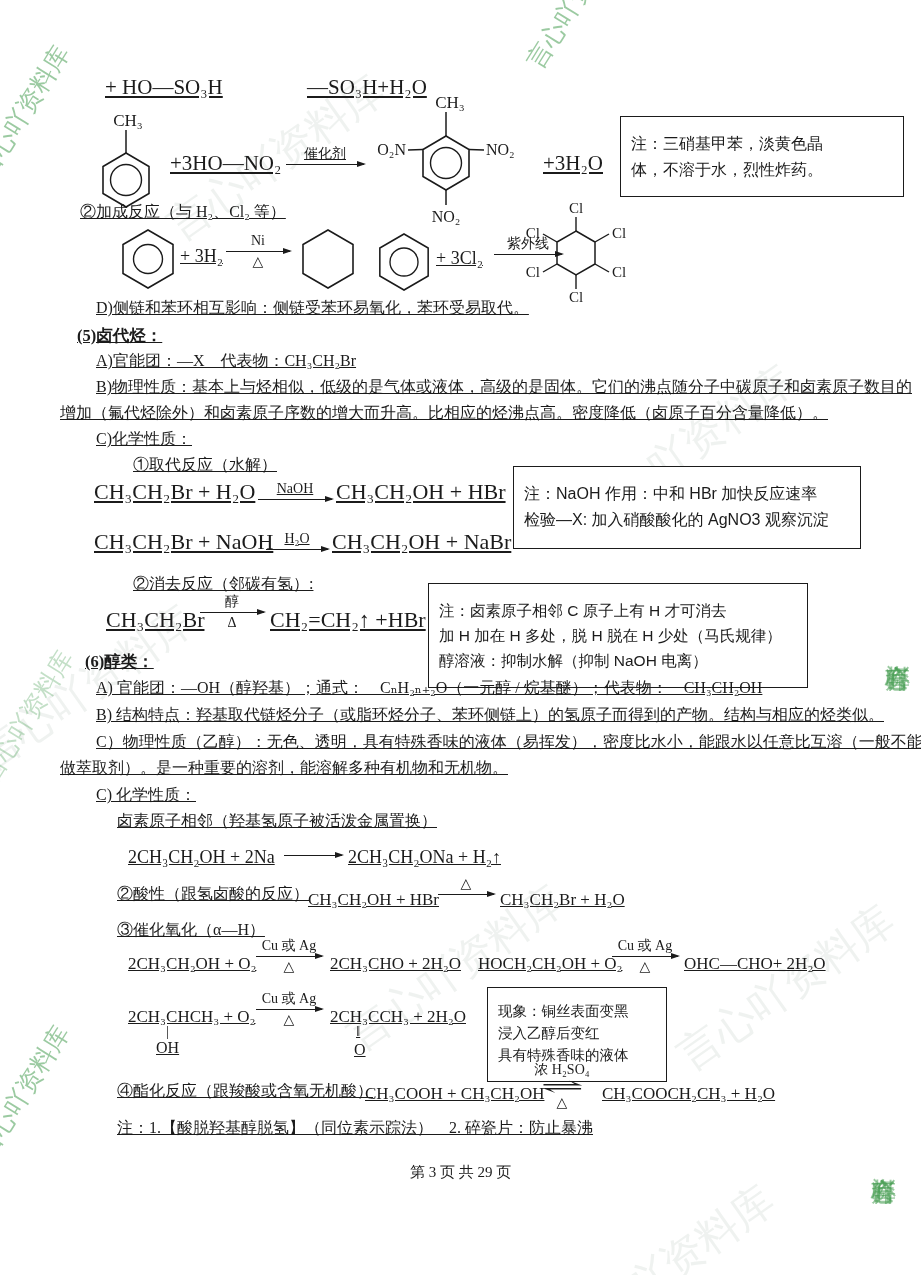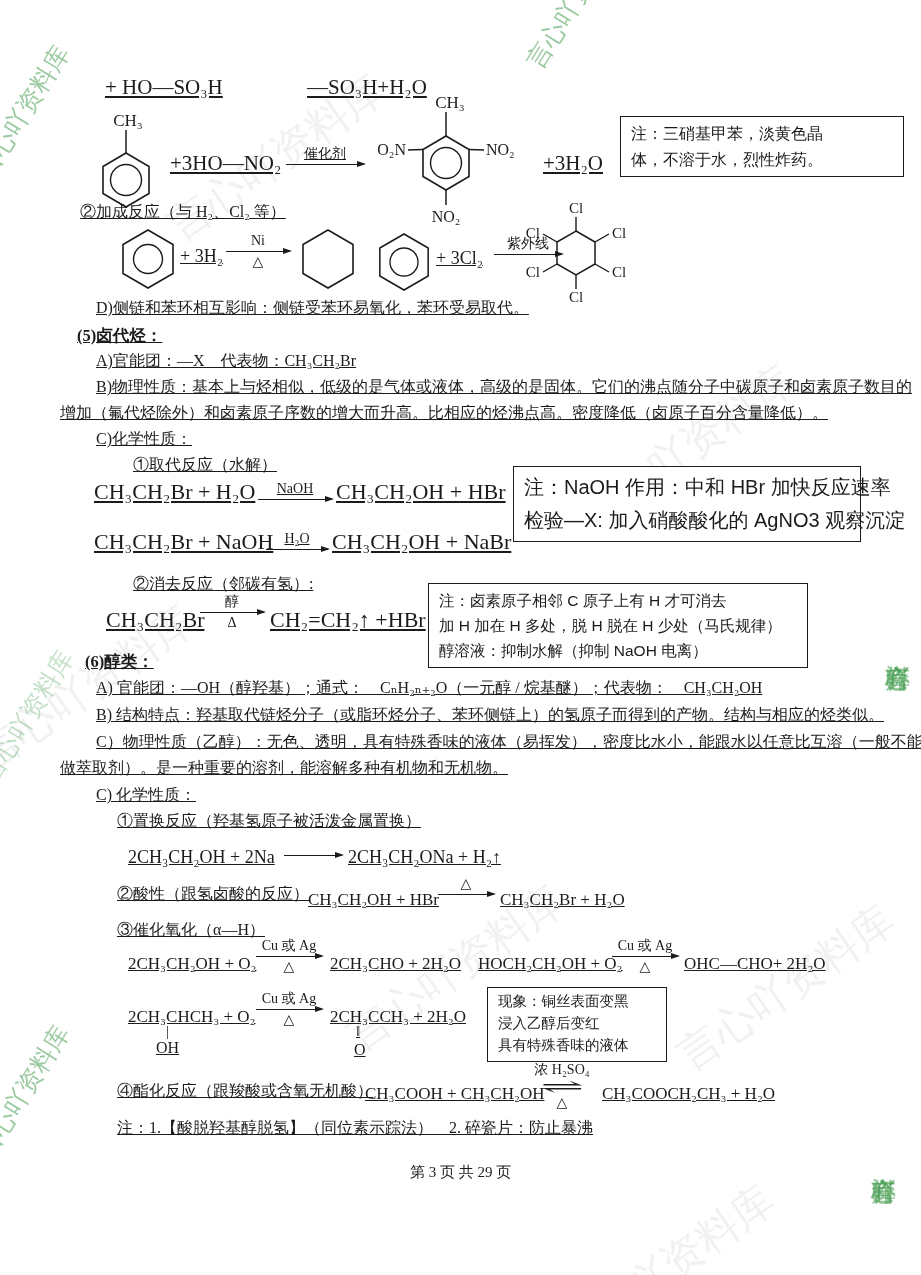--- a/index.html
+++ b/index.html
@@ -5,21 +5,21 @@
   html,body{margin:0;padding:0;background:#ffffff;}
   .page{position:relative;width:921px;height:1275px;background:#ffffff;
         font-family:"Liberation Serif","DejaVu Serif",serif;color:#1b1b1b;overflow:hidden;}
   .t{position:absolute;white-space:nowrap;font-size:16px;line-height:1.3;text-decoration:underline;}
   .f{font-size:21px;}
   .fe{font-size:22px;}
   .f2{font-size:17px;}
   .f3{font-size:18px;}
   .bold{font-weight:bold;}
   .sans{font-family:"Liberation Sans","DejaVu Sans",sans-serif;}
-  .box{position:absolute;border:1.6px solid #1b1b1b;padding:4px 10px;background:#fff;}
+  .box{position:absolute;border:1.6px solid #1b1b1b;padding:14px 10px;background:#fff;}
   .box .bl{white-space:nowrap;}
   .rx{position:absolute;display:flex;flex-direction:column;align-items:center;}
   .rx .lab{font-size:14px;line-height:1.1;white-space:nowrap;}
   .rx .shaft{position:relative;width:100%;height:0;border-top:1.4px solid #1b1b1b;margin:3px 0 2px;}
   .rx .shaft::after{content:"";position:absolute;right:-2px;top:-4.4px;width:0;height:0;
       border-left:9px solid #1b1b1b;border-top:3.6px solid transparent;border-bottom:3.6px solid transparent;}
   .u{text-decoration:underline;}
   .esym{font-size:20px;line-height:0.9;transform:scaleX(2.6);display:inline-block;}
   svg{position:absolute;overflow:visible;}
   svg line,svg polygon,svg circle{stroke:#1b1b1b;fill:none;}
@@ -143,21 +143,21 @@
   <div class="t" style="left:96px;top:429px;">C)化学性质：</div>
   <div class="t" style="left:133px;top:455px;">①取代反应（水解）</div>
 
   <div class="t fe" style="left:94px;top:478px;">CH₃CH₂Br + H₂O</div>
   <div class="rx" style="left:258px;top:481px;width:74px;">
     <span class="lab u">NaOH</span>
     <div class="shaft"></div>
   </div>
   <div class="t fe" style="left:336px;top:478px;">CH₃CH₂OH + HBr</div>
 
-  <div class="box sans" style="left:513px;top:466px;width:326px;line-height:1.65;font-size:20px;">
+  <div class="box sans" style="left:513px;top:466px;width:326px;line-height:1.65;font-size:16px;">
     <div class="bl">注：NaOH 作用：中和 HBr 加快反应速率</div>
     <div class="bl">检验—X: 加入硝酸酸化的 AgNO3 观察沉淀</div>
   </div>
 
   <div class="t fe" style="left:94px;top:528px;">CH₃CH₂Br + NaOH</div>
   <div class="rx" style="left:266px;top:531px;width:62px;">
     <span class="lab u">H₂O</span>
     <div class="shaft"></div>
   </div>
   <div class="t fe" style="left:332px;top:528px;">CH₃CH₂OH + NaBr</div>
@@ -177,21 +177,21 @@
     <div class="bl">加 H 加在 H 多处，脱 H 脱在 H 少处（马氏规律）</div>
     <div class="bl">醇溶液：抑制水解（抑制 NaOH 电离）</div>
   </div>
 
   <div class="t bold" style="left:85px;top:651px;font-size:16.5px;">(6)醇类：</div>
   <div class="t" style="left:96px;top:678px;">A) 官能团：—OH（醇羟基）；通式：　CₙH₂ₙ₊₂O（一元醇 / 烷基醚）；代表物：　CH₃CH₂OH</div>
   <div class="t" style="left:96px;top:705px;">B) 结构特点：羟基取代链烃分子（或脂环烃分子、苯环侧链上）的氢原子而得到的产物。结构与相应的烃类似。</div>
   <div class="t" style="left:96px;top:732px;">C）物理性质（乙醇）：无色、透明，具有特殊香味的液体（易挥发），密度比水小，能跟水以任意比互溶（一般不能</div>
   <div class="t" style="left:60px;top:758px;">做萃取剂）。是一种重要的溶剂，能溶解多种有机物和无机物。</div>
   <div class="t" style="left:96px;top:785px;">C) 化学性质：</div>
-  <div class="t" style="left:117px;top:811px;">①置换反应（羟基氢原子被活泼金属置换）</div>
+  <div class="t" style="left:117px;top:811px;">卤素原子相邻（羟基氢原子被活泼金属置换）</div>
 
   <div class="t f3" style="left:128px;top:846px;">2CH₃CH₂OH + 2Na</div>
   <div class="rx" style="left:284px;top:852px;width:58px;">
     <div class="shaft"></div>
   </div>
   <div class="t f3" style="left:348px;top:846px;">2CH₃CH₂ONa + H₂↑</div>
 
   <div class="t" style="left:117px;top:884px;">②酸性（跟氢卤酸的反应）</div>
   <div class="t f2" style="left:308px;top:889px;">CH₃CH₂OH + HBr</div>
   <div class="rx" style="left:438px;top:876px;width:56px;">

